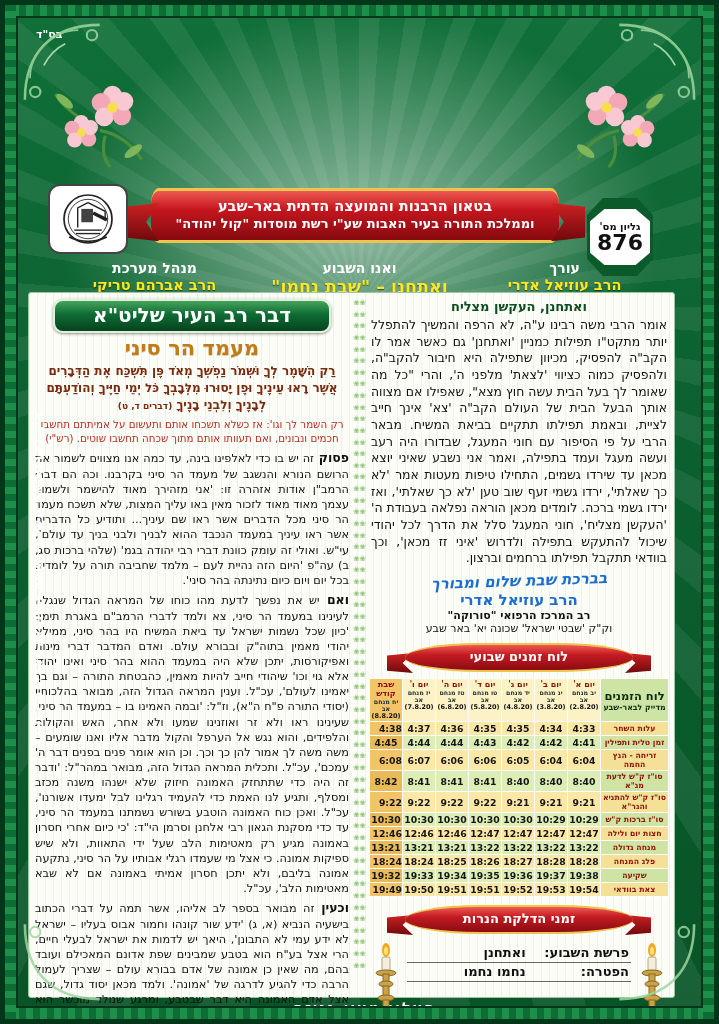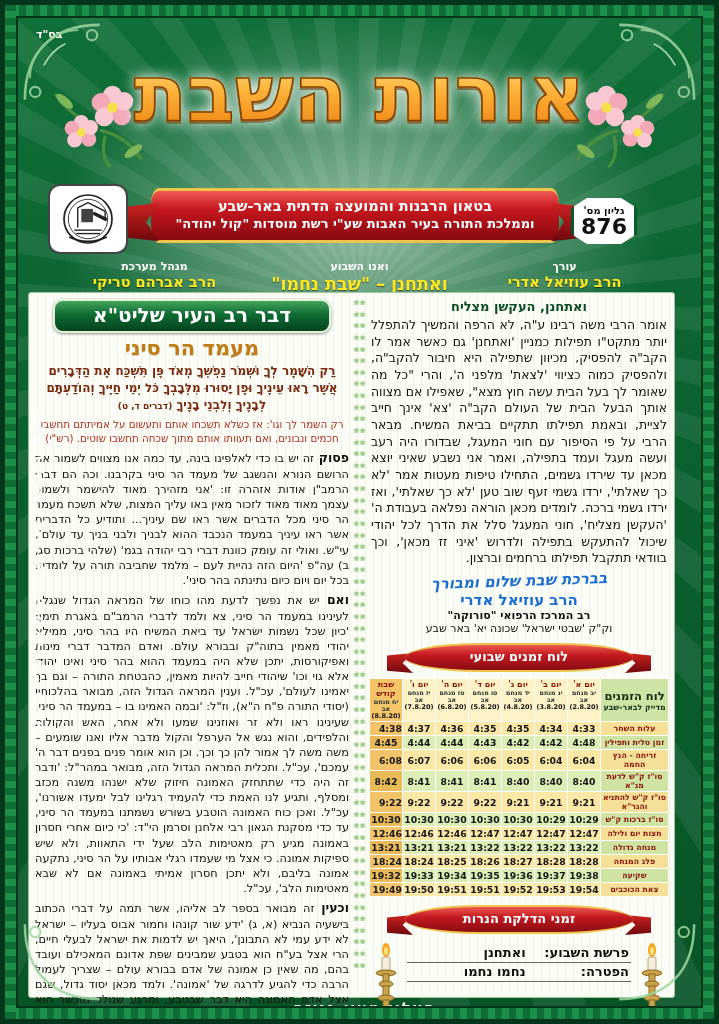--- a/index.html
+++ b/index.html
@@ -39,34 +39,34 @@
   .ribbon-main{position:absolute;top:168px;right:138px;width:408px;padding:7px 10px 9px;text-align:center;color:#fff;
     background:linear-gradient(180deg,#ef5a52 0%,#c5161e 38%,#870a10 100%);
     border-top:3px solid #eec44d;border-bottom:3px solid #eec44d;border-radius:8px/16px;z-index:6;}
   .ribbon-main:before,.ribbon-main:after{content:"";position:absolute;top:12px;width:34px;height:78%;
     background:linear-gradient(180deg,#c22,#70080c);z-index:-1;}
   .ribbon-main:before{right:-26px;clip-path:polygon(0 0,100% 10%,100% 90%,0 100%,38% 50%);}
   .ribbon-main:after{left:-26px;clip-path:polygon(100% 0,0 10%,0 90%,100% 100%,62% 50%);}
   .ribbon-main .l1{font-size:14.5px;font-weight:bold;}
   .ribbon-main .l2{font-size:13px;font-weight:bold;margin-top:2px;}
   
-  .issue{position:absolute;top:178px;right:60px;width:66px;height:46px;z-index:7;
+  .issue{position:absolute;top:178px;right:44px;width:66px;height:78px;z-index:7;
     clip-path:polygon(24% 0,76% 0,100% 22%,100% 78%,76% 100%,24% 100%,0 78%,0 22%);
     background:#0a5a2a;display:flex;align-items:center;justify-content:center;}
   .issue .in{width:60px;height:56px;clip-path:polygon(24% 0,76% 0,100% 22%,100% 78%,76% 100%,24% 100%,0 78%,0 22%);
     background:#fff;text-align:center;display:flex;flex-direction:column;justify-content:center;}
   .issue .lbl{font-size:10px;font-weight:bold;color:#111;}
   .issue .num{font-size:22px;font-weight:bold;color:#111;line-height:1;}
   
   .logo{position:absolute;top:164px;left:26px;width:80px;height:70px;background:#fff;border:2px solid #444;
     border-radius:12px;z-index:7;display:flex;align-items:center;justify-content:center;}
   
   .masthead{position:absolute;top:240px;left:30px;right:30px;display:flex;z-index:6;text-align:center;}
   .masthead .cell{flex:1;}
-  .masthead .lbl{color:#fff;font-size:11px;font-weight:bold;}
+  .masthead .lbl{color:#fff;font-size:14px;font-weight:bold;}
   .masthead .val{color:#ffe91e;font-size:14.5px;font-weight:bold;margin-top:1px;text-shadow:0 1px 1px rgba(0,0,0,.5);}
   .masthead .cell.mid .val{font-size:17.5px;}
   
   .panel{position:absolute;top:292px;left:28px;right:44px;bottom:26px;background:
       repeating-linear-gradient(90deg,rgba(14,105,48,.07) 0 1px,rgba(0,0,0,0) 1px 8px),#fdfdf8;
     border:1px solid #9cc89a;border-radius:3px;z-index:10;display:flex;padding:4px 5px;gap:2px;}
   .sep{width:15px;color:#8cc473;font-size:7.5px;line-height:1.55;text-align:center;white-space:pre-line;overflow:hidden;flex:none;}
   .col{min-width:0;}
   .col-editor{width:300px;flex:none;}
   .col-rabbi{flex:1;}
@@ -223,21 +223,20 @@
               <circle cx="0" cy="-12" r="9" fill="#fac8d3"></circle>
               <circle cx="11" cy="-5" r="9" fill="#f3a8b8"></circle>
               <circle cx="8" cy="9" r="9" fill="#fac8d3"></circle>
               <circle cx="-9" cy="8" r="9" fill="#f3a8b8"></circle>
               <circle cx="-11" cy="-6" r="9" fill="#fac8d3"></circle>
               <circle r="5" fill="#f5e04a"></circle>
             </g>
         </g>
       </svg>
     </div>
-    <div class="main-title">אורות השבת</div>
 
     <div class="ribbon-main">
       <div class="l1">בטאון הרבנות והמועצה הדתית באר-שבע</div>
       <div class="l2">וממלכת התורה בעיר האבות שע"י רשת מוסדות "קול יהודה"</div>
     </div>
 
     <div class="issue">
       <div class="in">
         <div class="lbl">גליון מס'</div>
         <div class="num">876</div>
@@ -349,21 +348,21 @@
               <td class="tm">4:33</td>
               <td class="tm">4:34</td>
               <td class="tm">4:35</td>
               <td class="tm">4:35</td>
               <td class="tm">4:36</td>
               <td class="tm">4:37</td>
               <td class="tm shb">4:38</td>
             </tr>
             <tr class="even">
               <td class="rl">זמן טלית ותפילין</td>
-              <td class="tm">4:48</td>
+              <td class="tm">4:41</td>
               <td class="tm">4:42</td>
               <td class="tm">4:42</td>
               <td class="tm">4:43</td>
               <td class="tm">4:44</td>
               <td class="tm">4:44</td>
               <td class="tm shb">4:45</td>
             </tr>
             <tr class="odd">
               <td class="rl">זריחה - הנץ החמה</td>
               <td class="tm">6:04</td>
@@ -438,21 +437,21 @@
               <td class="rl">שקיעה</td>
               <td class="tm">19:38</td>
               <td class="tm">19:37</td>
               <td class="tm">19:36</td>
               <td class="tm">19:35</td>
               <td class="tm">19:34</td>
               <td class="tm">19:33</td>
               <td class="tm shb">19:32</td>
             </tr>
             <tr class="odd">
-              <td class="rl">צאת הכוכבים</td>
+              <td class="rl">צאת בוודאי</td>
               <td class="tm">19:54</td>
               <td class="tm">19:53</td>
               <td class="tm">19:52</td>
               <td class="tm">19:51</td>
               <td class="tm">19:51</td>
               <td class="tm">19:50</td>
               <td class="tm shb">19:49</td>
             </tr>
           </tbody>
         </table>

